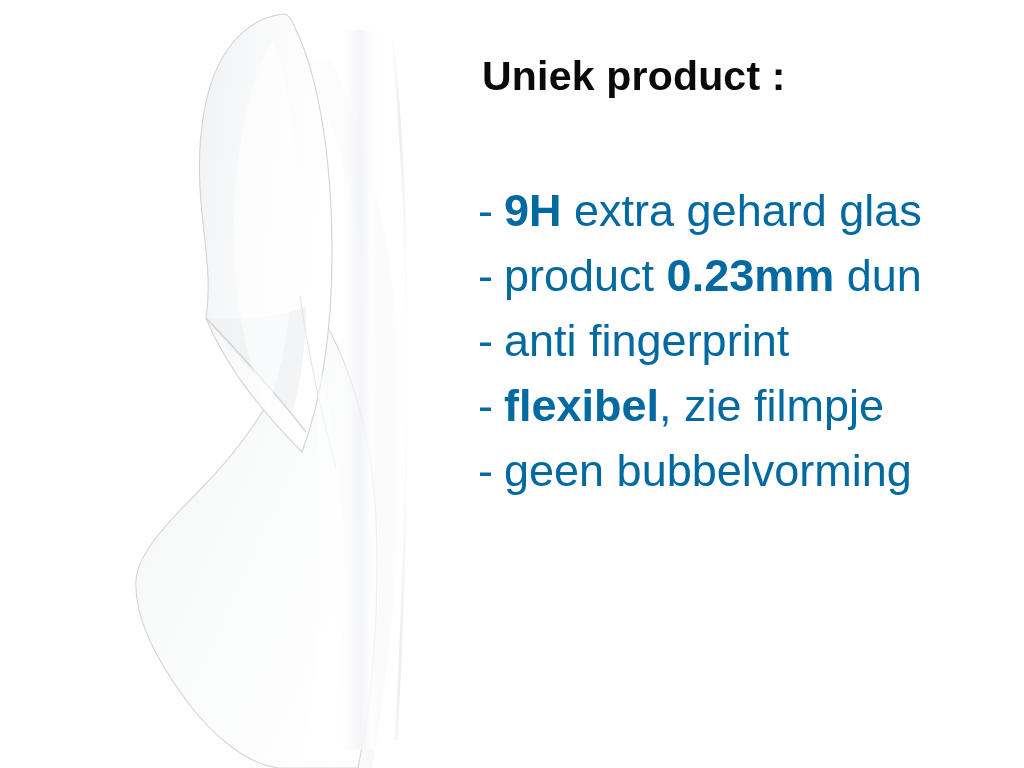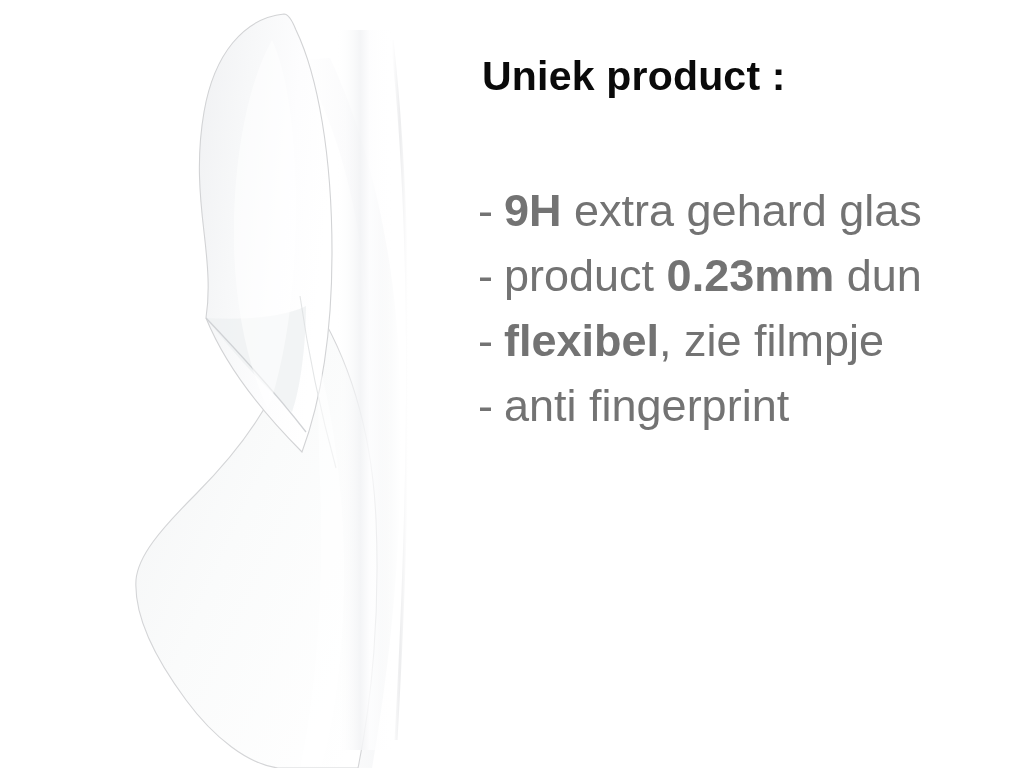--- a/index.html
+++ b/index.html
@@ -66,21 +66,21 @@
     padding: 0;
     list-style: none;
   }
 
   #feature-list li {
     height: 65px;
     line-height: 65px;
     font-size: 45px;
     font-weight: normal;
     white-space: nowrap;
-    color: #737373;
+    color: #0369a1;
   }
 
   .bullet-dash {
     display: inline-block;
     width: 26px;
     font-size: 45px;
   }
 
   .feat-strong { font-weight: bold; }
   .feat-normal { font-weight: normal; }
@@ -179,19 +179,20 @@
     </svg>
   </div>
 
   <div id="text-panel">
 
     <div id="headline">Uniek product :</div>
 
     <ul id="feature-list">
         <li><span class="bullet-dash">-</span><span class="feat-strong">9H</span><span class="feat-normal"> extra gehard glas</span></li>
         <li><span class="bullet-dash">-</span><span class="feat-normal">product </span><span class="feat-strong">0.23mm</span><span class="feat-normal"> dun</span></li>
+        <li><span class="bullet-dash">-</span><span class="feat-normal">anti fingerprint</span></li>
         <li><span class="bullet-dash">-</span><span class="feat-strong">flexibel</span><span class="feat-normal">, zie filmpje</span></li>
-        <li><span class="bullet-dash">-</span><span class="feat-normal">anti fingerprint</span></li>
+        <li><span class="bullet-dash">-</span><span class="feat-normal">geen bubbelvorming</span></li>
       </ul>
 
   </div>
 
 </div>
 
 </body></html>

